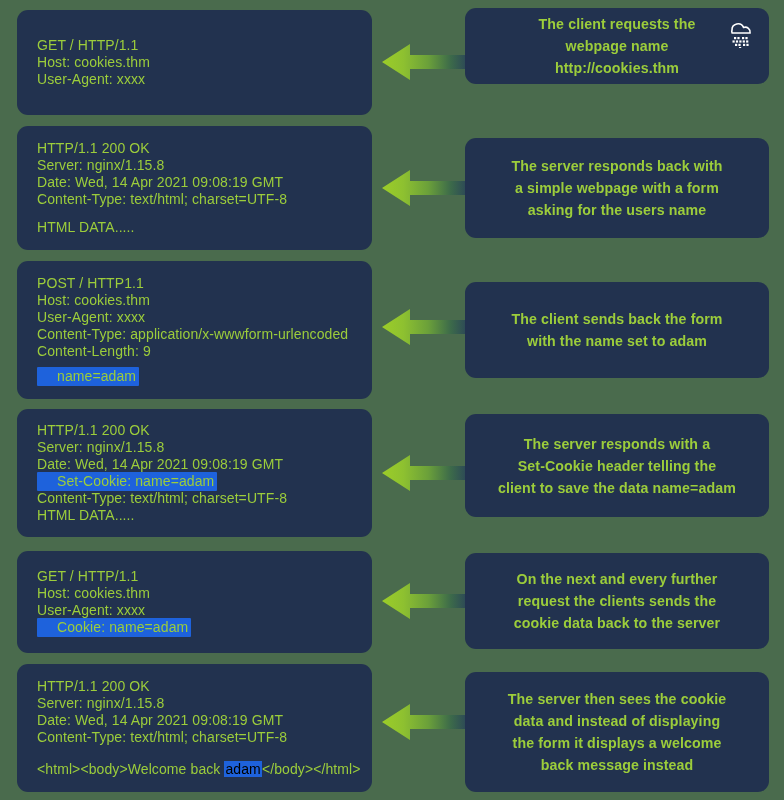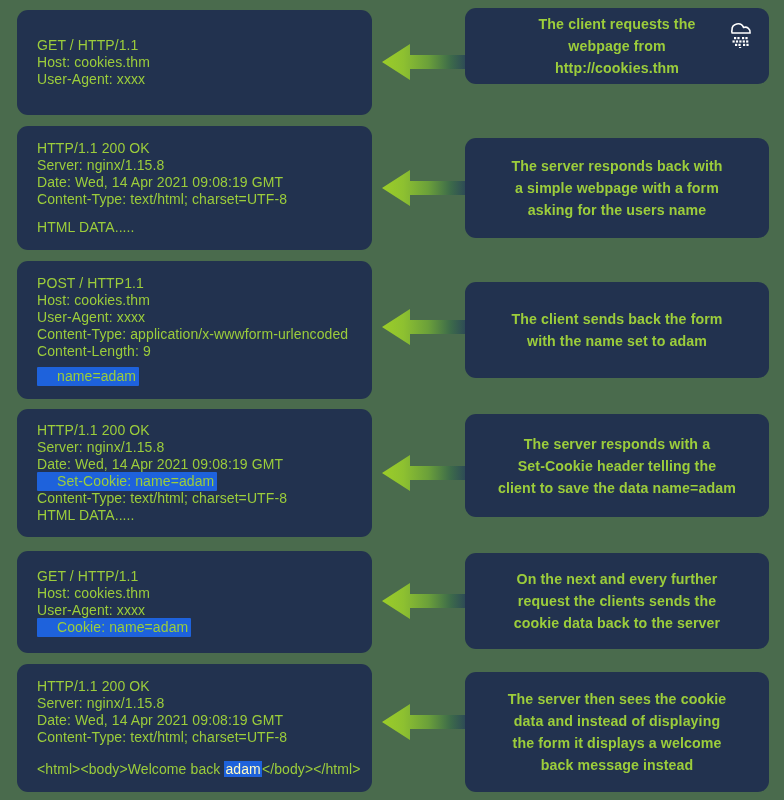--- a/index.html
+++ b/index.html
@@ -46,21 +46,21 @@
 
   .hl {
     background: #1e62dc;
     color: #9ccd3b;
     padding: 1px 3px 2px 20px;
     border-radius: 1px;
   }
 
   .hl-inline {
     background: #1e62dc;
-    color: #fef9c3;
+    color: #000000;
     padding: 0 1px;
   }
 
   
   .desc-box {
     position: absolute;
     left: 465px;
     width: 304px;
     background: #22324f;
     border-radius: 11px;
@@ -118,21 +118,21 @@
             <stop offset="75%" stop-color="#8ec130"></stop>
             <stop offset="100%" stop-color="#9ccd28"></stop>
           </linearGradient>
         </defs>
         <path d="M86 13 L30 13 L30 2 L2 20 L30 38 L30 27 L86 27 Z" fill="url(#ag)"></path>
       </svg>
     </div>
     <div class="desc-box" style="top: 8px; height: 76px;">
       <div class="desc-text">
         <div>The client requests the</div>
-        <div>webpage from</div>
+        <div>webpage name</div>
         <div>http://cookies.thm</div>
       </div>
       <div class="cloud-icon">
         <svg width="34" height="32" viewBox="0 0 34 32" xmlns="http://www.w3.org/2000/svg">
           <path d="M9 14 a6 6 0 0 1 11.5 -2.6 a5 5 0 0 1 6.6 5.6 h-18 a4.4 4.4 0 0 1 -0.1 -3 z" fill="none" stroke="#ffffff" stroke-width="1.6" stroke-linejoin="round"></path>
           <g fill="#ffffff">
             <rect x="11" y="21" width="2.2" height="2.2"></rect>
             <rect x="14.4" y="21" width="2.2" height="2.2"></rect>
             <rect x="19" y="21" width="2.2" height="2.2"></rect>
             <rect x="22.4" y="21" width="2.2" height="2.2"></rect>

